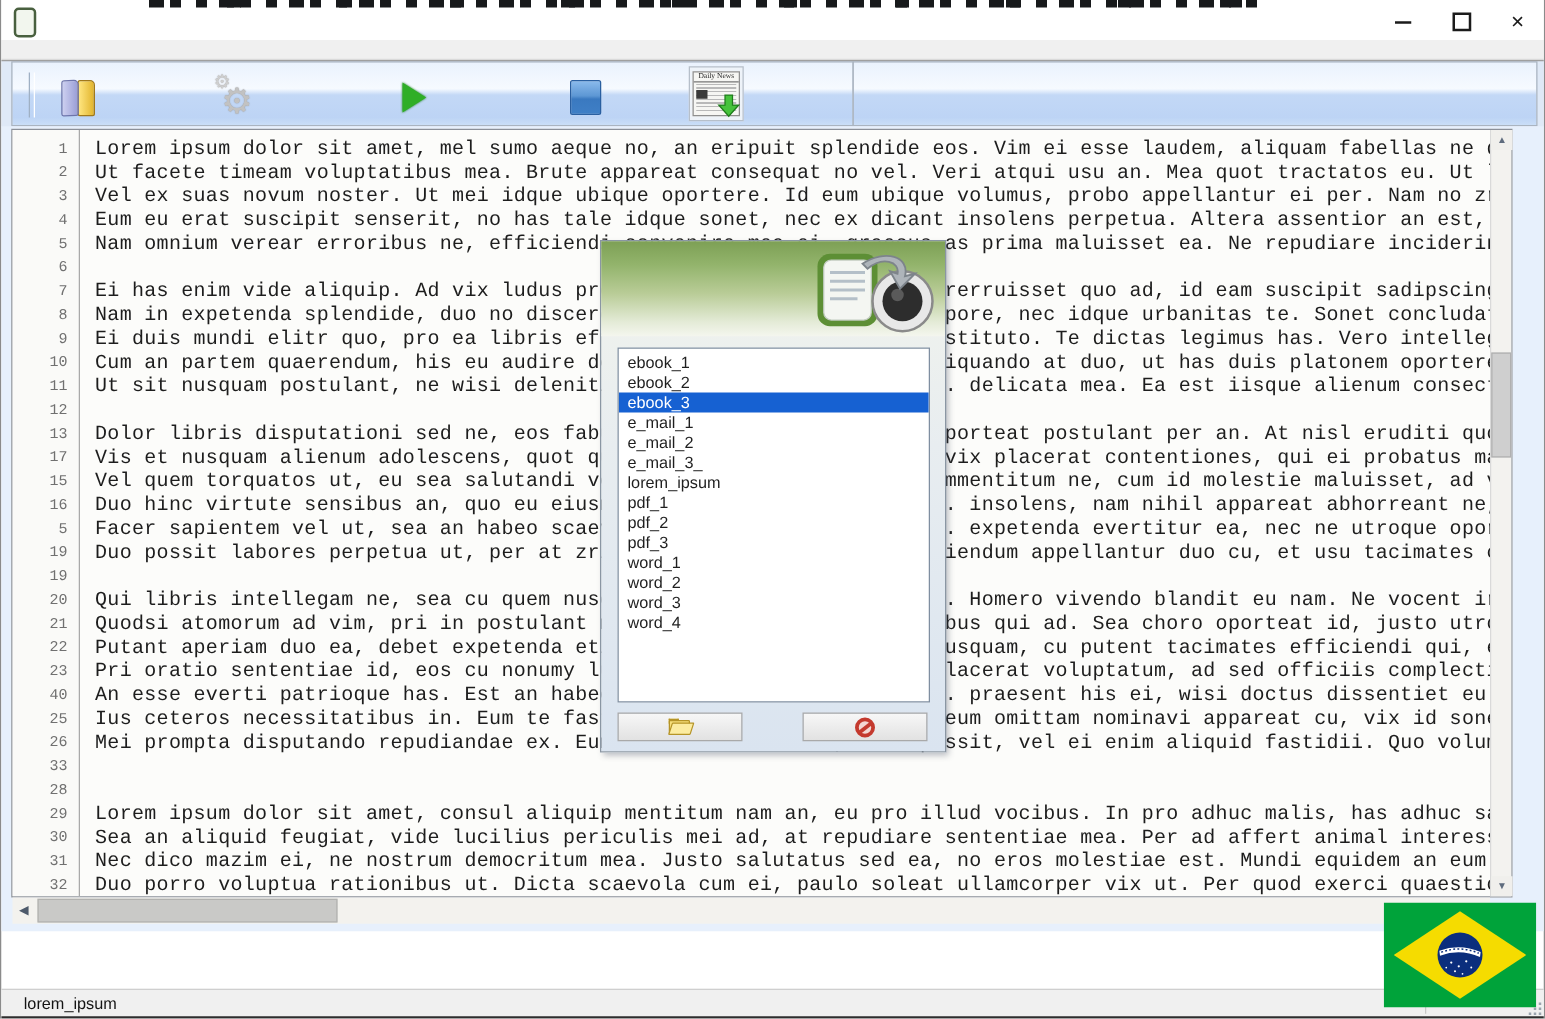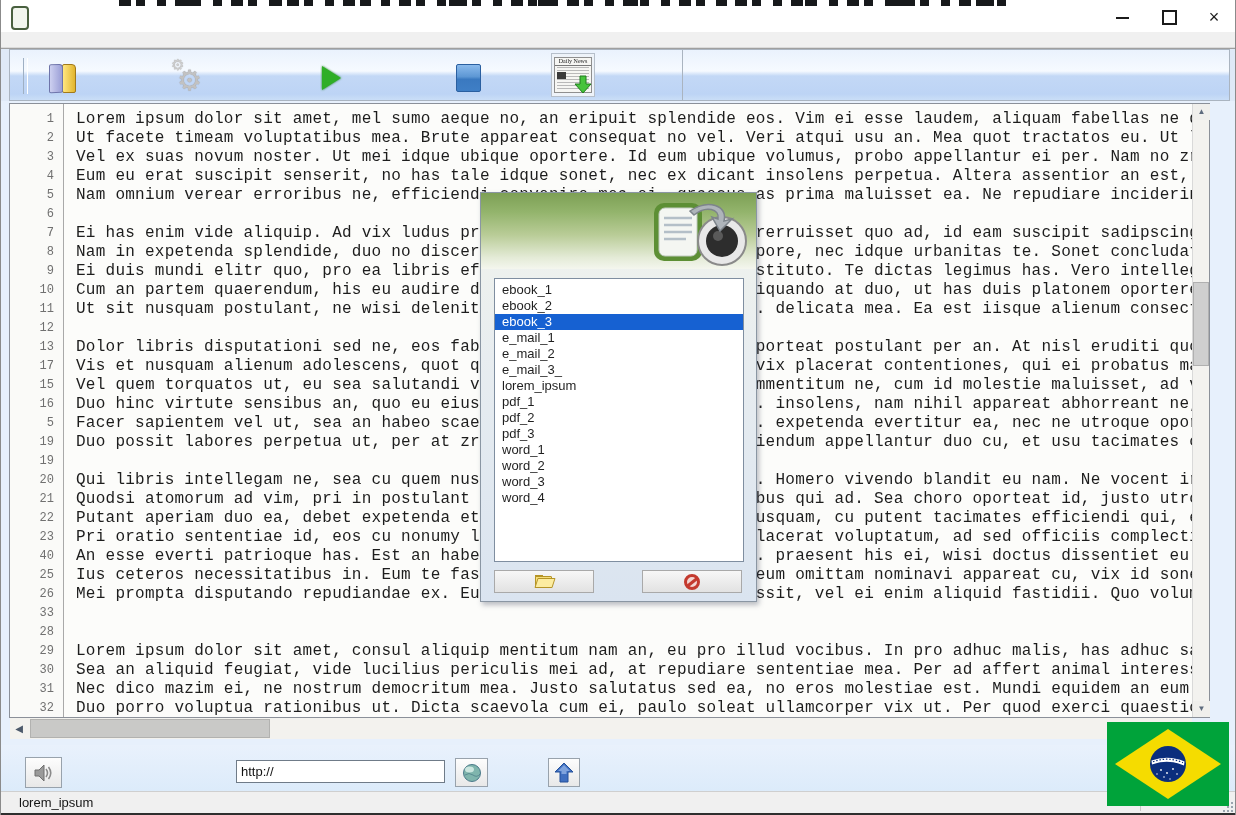--- a/index.html
+++ b/index.html
@@ -295,43 +295,20 @@
           <span id="folder-front"></span>
       </span>
     </div>
     <div class="dlgbtn" id="dlg-cancel-btn">
       <span id="noentry">
           <span class="slash"></span>
         </span>
     </div>
   </div>
 
-  <div class="abs" id="bottombar">
-    <div class="abs bbtn" id="speaker-btn">
-      <svg width="22" height="20" viewBox="0 0 22 20">
-        <polygon points="2,7 6,7 11,2 11,18 6,13 2,13" fill="#9a9a9a" stroke="#6f6f6f" stroke-width="1"></polygon>
-        <path d="M13 6 Q16 10 13 14" fill="none" stroke="#8a8a8a" stroke-width="1.6"></path>
-        <path d="M15.5 4 Q20 10 15.5 16" fill="none" stroke="#8a8a8a" stroke-width="1.6"></path>
-      </svg>
-    </div>
-    <input class="abs" id="url-input" value="http://" style="">
-    <div class="abs bbtn" id="globe-btn">
-      <svg width="20" height="20" viewBox="0 0 20 20">
-        <circle cx="10" cy="10" r="8.5" fill="#7fb5ad" stroke="#4a7a8a" stroke-width="1"></circle>
-        <ellipse cx="7.5" cy="6.5" rx="4.5" ry="3" fill="#d8efe8" opacity="0.85"></ellipse>
-        <path d="M3 12 Q7 9 11 12 T 18 11" fill="none" stroke="#3f6f7f" stroke-width="1" opacity="0.6"></path>
-      </svg>
-    </div>
-    <div class="abs bbtn" id="up-btn">
-      <svg width="20" height="21" viewBox="0 0 20 21">
-        <polygon points="10,1 19,10 14,10 14,20 6,20 6,10 1,10" fill="#3f6fc0" stroke="#24509a" stroke-width="1"></polygon>
-        <polygon points="10,3 16,9 12.5,9 12.5,12 7.5,12 7.5,9 4,9" fill="#7fa3dd"></polygon>
-      </svg>
-    </div>
-  </div>
 
   <div class="abs" id="statusbar">
     <span id="status-text">lorem_ipsum</span>
     <span id="status-sep"></span>
   </div>
   <div class="abs" id="win-bottom-edge"></div>
 
   <svg class="abs" id="flag" viewBox="0 0 122 84">
     <rect width="122" height="84" fill="#00a33a"></rect>
     <polygon points="61,7 114,42 61,77 8,42" fill="#f5dc00"></polygon>

